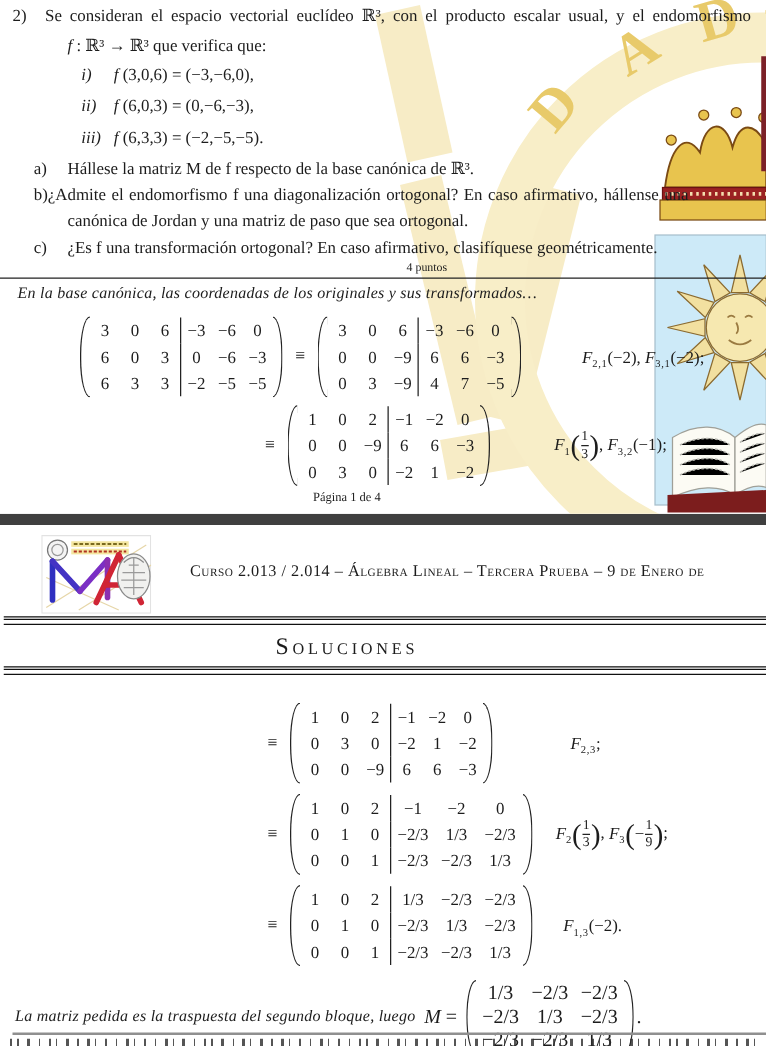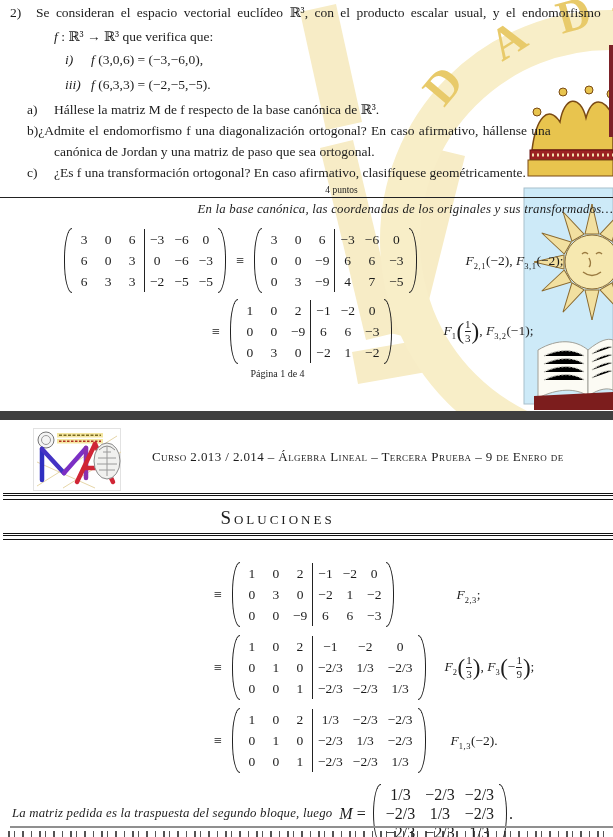--- a/index.html
+++ b/index.html
@@ -22,21 +22,21 @@
   .case .cl{width:26px;flex:none;font-style:italic;}
   .fml{display:inline-block;}
   .fml::first-letter{font-style:italic;}
   .item{display:flex;margin-left:17px;line-height:21px;white-space:nowrap;}
   .item .il{width:27px;flex:none;}
   .bwrap{margin-left:17px;line-height:21px;white-space:nowrap;}
   .bwrap .b1{display:flex;}
   .bwrap .b2{margin-left:27px;}
   .points{font-size:9.5px;text-align:center;transform:translateX(30px);line-height:12px;margin-top:1px;}
   .hrule{border:none;border-top:1px solid #222;margin:1px 0 0 0;}
-  .script{font-style:italic;font-size:12.8px;letter-spacing:.2px;text-align:right;}
+  .script{font-style:italic;font-size:12.8px;letter-spacing:.2px;}
   .note{margin:4px 0 0 14px;white-space:nowrap;}
   .pagenum{font-size:10px;text-align:center;transform:translateX(-29px);margin-top:2px;}
 
   
   .matrow{display:flex;align-items:center;font-size:13.5px;}
   .mr1{margin:9px 0 0 63px;}
   .mr2{margin:2px 0 0 203px;}
   .mr4{margin:20px 0 0 205px;}
   .mr5{margin:4px 0 0 205px;}
   .mr6{margin:4px 0 0 205px;}
@@ -165,20 +165,24 @@
         <span class="pnum">2)</span>
         <span class="just">Se consideran el espacio vectorial euclídeo ℝ³, con el producto escalar usual, y el endomorfismo</span>
       </div>
       <div class="l2 fml">f : ℝ³ → ℝ³ que verifica que:</div>
 
       <div class="case">
         <span class="cl">i)</span>
         <span class="fml">f (3,0,6) = (−3,−6,0),</span>
       </div>
       <div class="case">
+        <span class="cl">ii)</span>
+        <span class="fml">f (6,0,3) = (0,−6,−3),</span>
+      </div>
+      <div class="case">
         <span class="cl">iii)</span>
         <span class="fml">f (6,3,3) = (−2,−5,−5).</span>
       </div>
 
       <div class="item" style="margin-top:2px;">
         <span class="il">a)</span>
         <span>Hállese la matriz M de f respecto de la base canónica de ℝ³.</span>
       </div>
       <div class="bwrap">
         <div class="b1">

